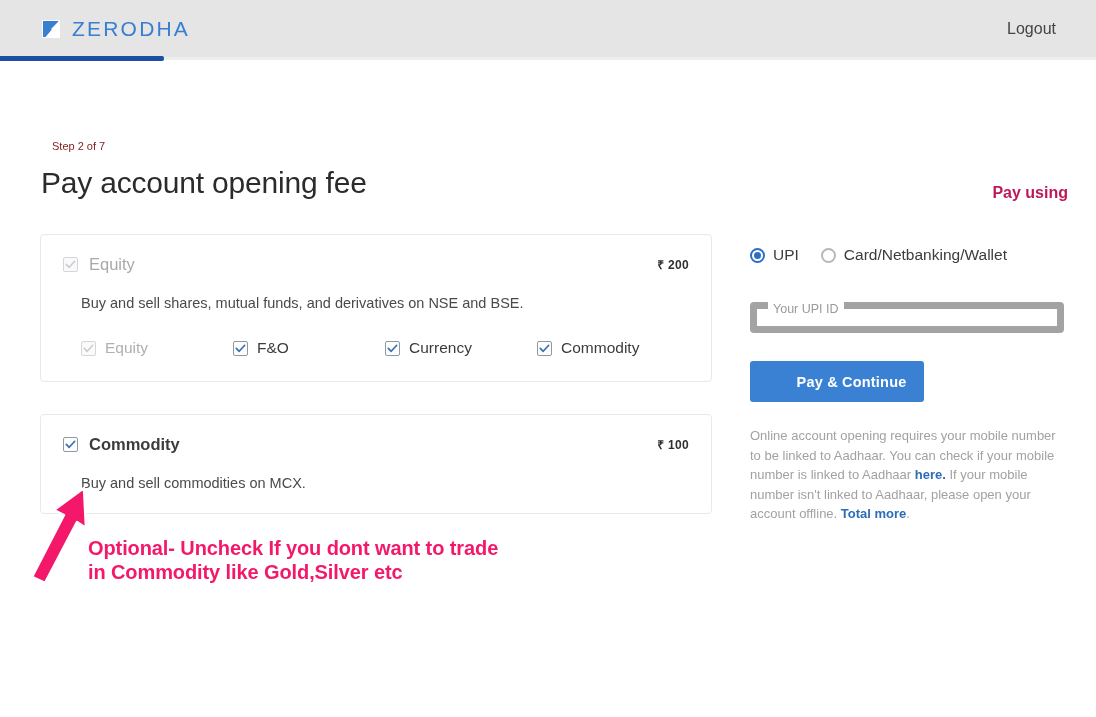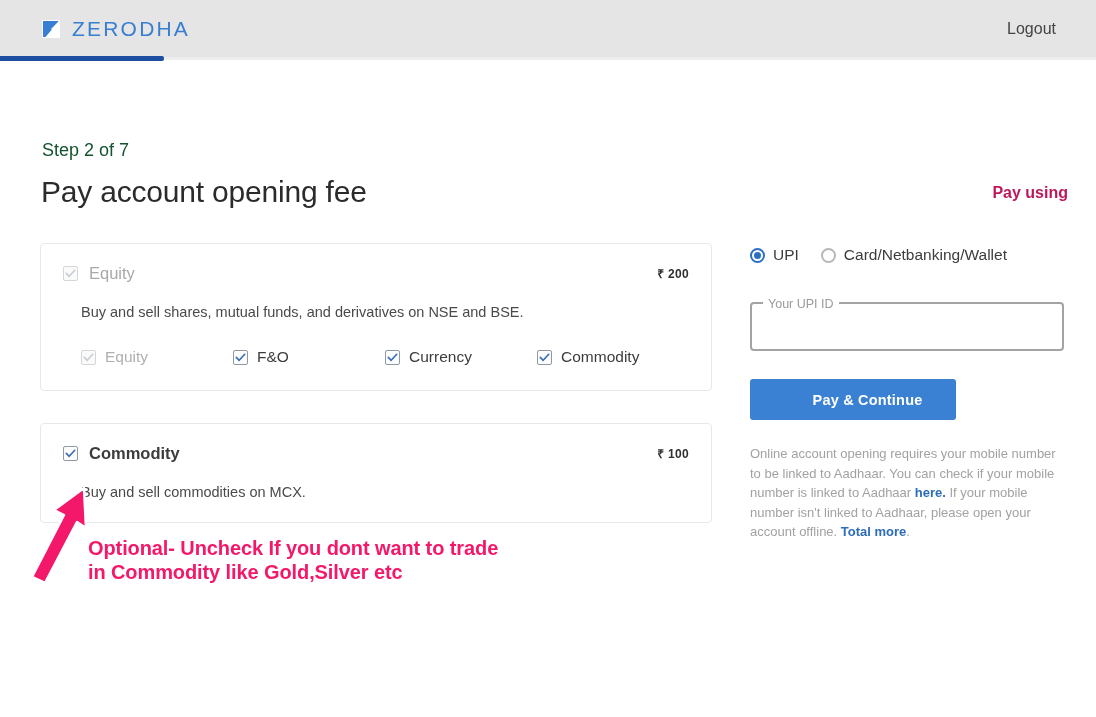--- a/index.html
+++ b/index.html
@@ -61,23 +61,23 @@
   
   .page {
     display: flex;
     padding: 0 40px;
     gap: 36px;
   }
   .left-col { width: 672px; flex: 0 0 672px; padding-top: 82px; }
   .right-col { width: 320px; flex: 0 0 320px; padding-top: 126px; }
 
   .step-label {
-    font-size: 18px;
-    color: #14532d;
-    margin: 0 0 14px 2px;
+    font-size: 11px;
+    color: #7f1d1d;
+    margin: 0 0 14px 12px;
   }
   .page-title {
     font-size: 30px;
     font-weight: 400;
     color: #2b2b2b;
     margin: 0 0 34px 1px;
     letter-spacing: -0.2px;
   }
 
   
@@ -170,23 +170,23 @@
     display:inline-flex; align-items:center; justify-content:center;
     flex: 0 0 15px;
     background:#fff;
   }
   .rd.on { border-color: #2c6fc4; }
   .rd .dot { width:7px; height:7px; border-radius:50%; background:#2c6fc4; }
   .rd-label { font-size: 15.5px; color: #3c3c3c; }
 
   .field {
     position: relative;
-    border: 2px solid #a3a3a3;
+    border: 7px solid #a3a3a3;
     border-radius: 4px;
-    height: 49px;
+    height: 31px;
     margin: 8px 0 0 2px;
     width: 314px;
     background: #fff;
   }
   .field-legend {
     position: absolute;
     top: -8px; left: 11px;
     background: #fff;
     padding: 0 5px;
     font-size: 12.5px;
@@ -197,21 +197,21 @@
     border: 0; outline: none; background: transparent;
     width: 100%; height: 100%;
     padding: 0 13px;
     font-size: 15px;
     font-family: "Liberation Sans", sans-serif;
     color: #3c3c3c;
   }
 
   .pay-btn {
     margin: 28px 0 0 2px;
-    width: 206px; height: 41px;
+    width: 174px; height: 41px;
     background: #3b81d3;
     color: #ffffff;
     border: 0;
     border-radius: 3px;
     font-size: 14.5px;
     font-weight: 700;
     font-family: "Liberation Sans", sans-serif;
     cursor: pointer;
     letter-spacing: 0.2px;
     padding-left: 35px;

